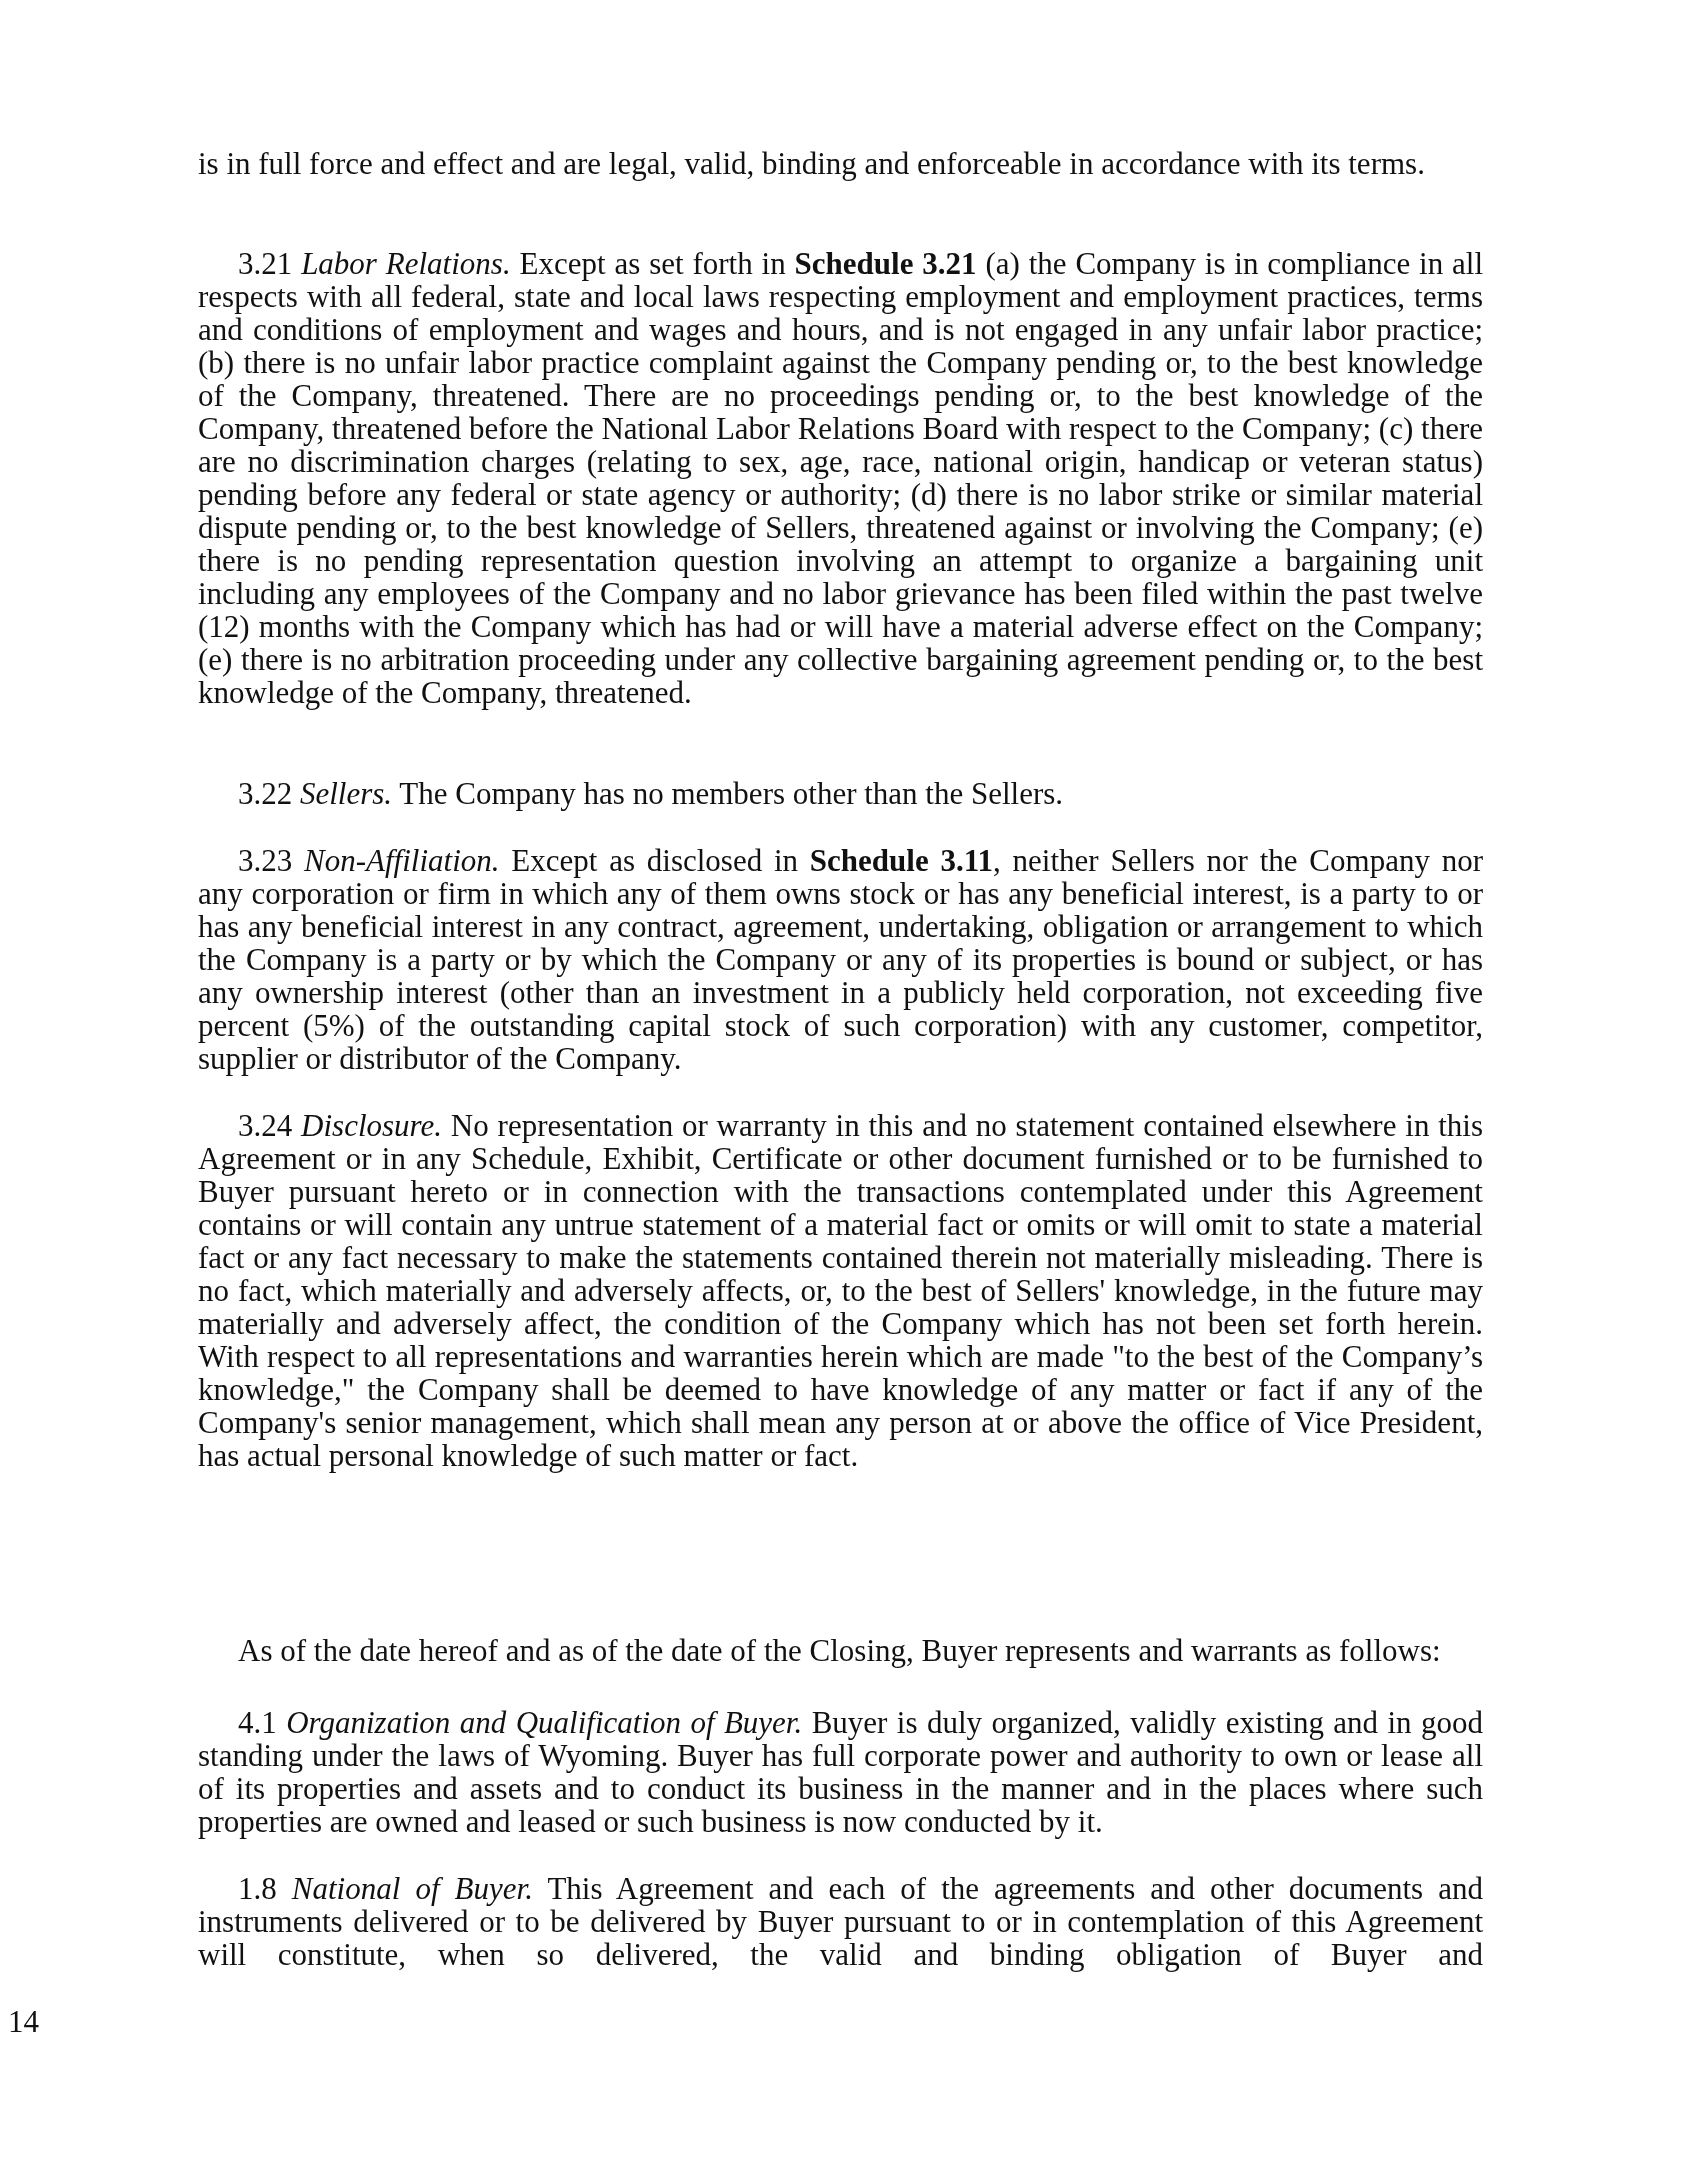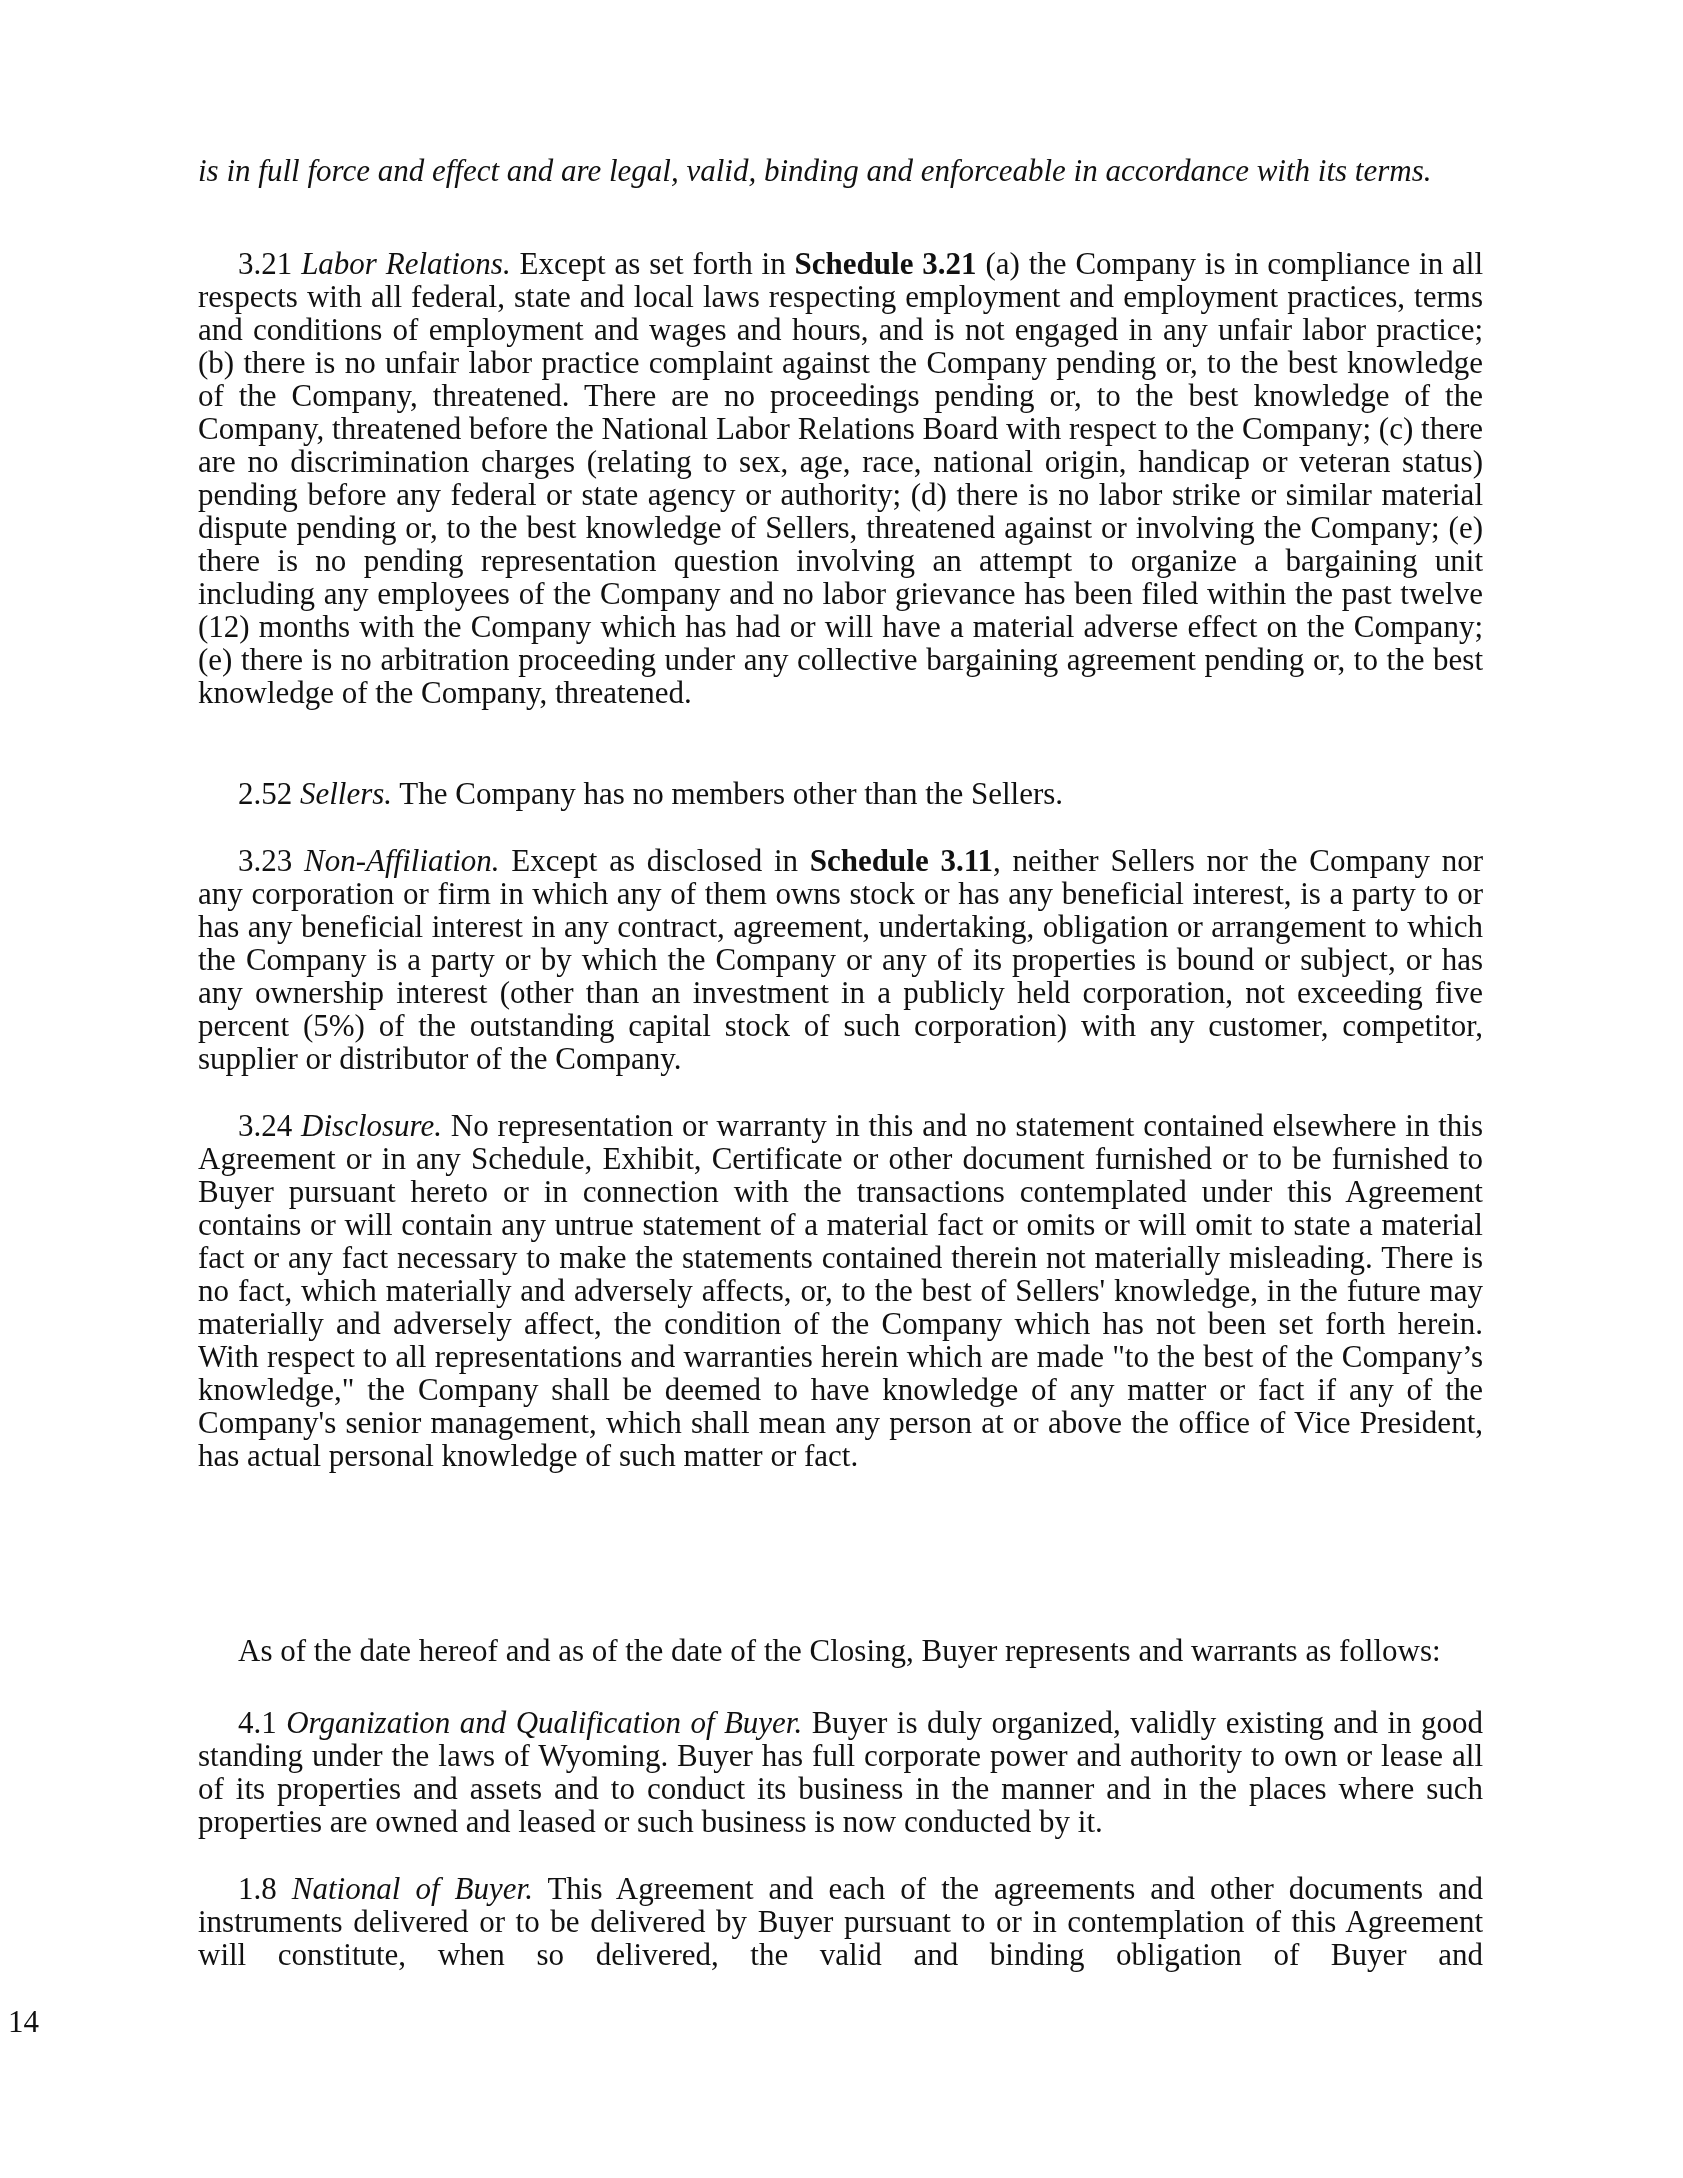--- a/index.html
+++ b/index.html
@@ -40,25 +40,25 @@
       top: 2005px;
       font-size: 31px;
       line-height: 33px;
     }
   </style>
 </head>
 <body>
 
 <div class="page">
 
-  <p class="para" style="top:154px;font-style:italic;"><span>is in full force and effect and are legal, valid, binding and enforceable in accordance with its terms.</span></p>
+  <p class="para" style="top:147px;"><span>is in full force and effect and are legal, valid, binding and enforceable in accordance with its terms.</span></p>
 
   <p class="para indent" style="top:247px;"><span>3.21 </span><span class="it">Labor Relations.</span><span> Except as set forth in </span><span class="bd">Schedule 3.21</span><span> (a) the Company is in compliance in all respects with all federal, state and local laws respecting employment and employment practices, terms and conditions of employment and wages and hours, and is not engaged in any unfair labor practice; (b) there is no unfair labor practice complaint against the Company pending or, to the best knowledge of the Company, threatened. There are no proceedings pending or, to the best knowledge of the Company, threatened before the National Labor Relations Board with respect to the Company; (c) there are no discrimination charges (relating to sex, age, race, national origin, handicap or veteran status) pending before any federal or state agency or authority; (d) there is no labor strike or similar material dispute pending or, to the best knowledge of Sellers, threatened against or involving the Company; (e) there is no pending representation question involving an attempt to organize a bargaining unit including any employees of the Company and no labor grievance has been filed within the past twelve (12) months with the Company which has had or will have a material adverse effect on the Company; (e) there is no arbitration proceeding under any collective bargaining agreement pending or, to the best knowledge of the Company, threatened.</span></p>
 
-  <p class="para indent" style="top:777px;"><span>2.52 </span><span class="it">Sellers.</span><span> The Company has no members other than the Sellers.</span></p>
+  <p class="para indent" style="top:777px;"><span>3.22 </span><span class="it">Sellers.</span><span> The Company has no members other than the Sellers.</span></p>
 
   <p class="para indent" style="top:844px;"><span>3.23 </span><span class="it">Non-Affiliation.</span><span> Except as disclosed in </span><span class="bd">Schedule 3.11</span><span>, neither Sellers nor the Company nor any corporation or firm in which any of them owns stock or has any beneficial interest, is a party to or has any beneficial interest in any contract, agreement, undertaking, obligation or arrangement to which the Company is a party or by which the Company or any of its properties is bound or subject, or has any ownership interest (other than an investment in a publicly held corporation, not exceeding five percent (5%) of the outstanding capital stock of such corporation) with any customer, competitor, supplier or distributor of the Company.</span></p>
 
   <p class="para indent" style="top:1109px;"><span>3.24 </span><span class="it">Disclosure.</span><span> No representation or warranty in this and no statement contained elsewhere in this Agreement or in any Schedule, Exhibit, Certificate or other document furnished or to be furnished to Buyer pursuant hereto or in connection with the transactions contemplated under this Agreement contains or will contain any untrue statement of a material fact or omits or will omit to state a material fact or any fact necessary to make the statements contained therein not materially misleading. There is no fact, which materially and adversely affects, or, to the best of Sellers' knowledge, in the future may materially and adversely affect, the condition of the Company which has not been set forth herein. With respect to all representations and warranties herein which are made "to the best of the Company’s knowledge," the Company shall be deemed to have knowledge of any matter or fact if any of the Company's senior management, which shall mean any person at or above the office of Vice President, has actual personal knowledge of such matter or fact.</span></p>
 
 
   <p class="para indent" style="top:1606px;margin-top:28px;"><span>As of the date hereof and as of the date of the Closing, Buyer represents and warrants as follows:</span></p>
 
   <p class="para indent" style="top:1706px;"><span>4.1 </span><span class="it">Organization and Qualification of Buyer.</span><span> Buyer is duly organized, validly existing and in good standing under the laws of Wyoming. Buyer has full corporate power and authority to own or lease all of its properties and assets and to conduct its business in the manner and in the places where such properties are owned and leased or such business is now conducted by it.</span></p>
 

